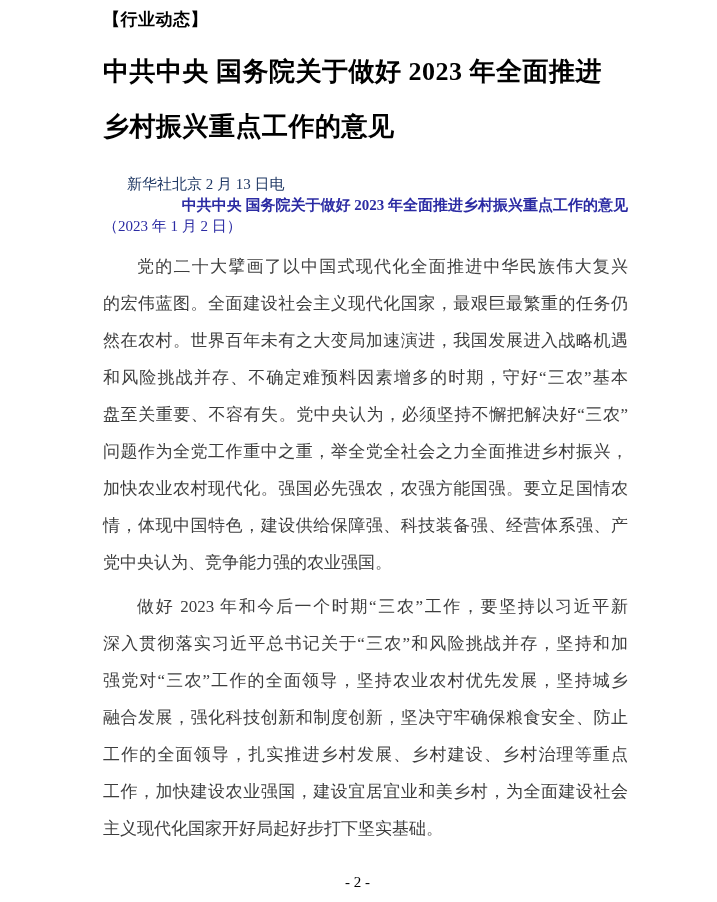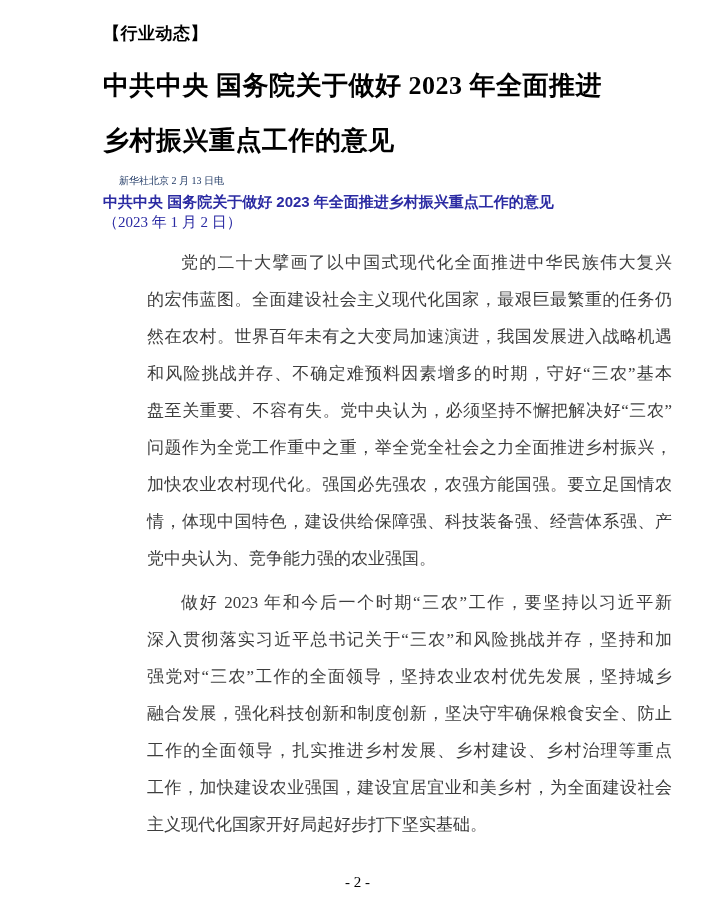--- a/index.html
+++ b/index.html
@@ -11,69 +11,68 @@
     width: 717px;
     height: 902px;
     overflow: hidden;
     font-family: "Liberation Serif", "DejaVu Serif", serif;
     color: #000;
   }
   .page {
     box-sizing: border-box;
     width: 715px;
     height: 902px;
-    padding: 22px 87px 0 103px;
+    padding: 8px 87px 0 103px;
     position: relative;
   }
   .section-tag {
     font-family: "Liberation Sans", "DejaVu Sans", sans-serif;
     font-weight: bold;
     font-size: 17px;
     line-height: 24px;
     color: #000000;
     letter-spacing: 0.5px;
   }
   .main-title {
     margin-top: 12px;
     text-align: left;
     font-weight: bold;
     font-size: 26px;
     line-height: 55px;
     color: #000000;
     letter-spacing: 0.5px;
   }
   .byline {
-    margin-top: 2px;
-    font-size: 10px;
+    margin-top: 20px;
+    font-size: 15px;
     line-height: 21px;
     padding-left: 1.6em;
     font-family: Liberation Serif, serif;
   }
   .doc-title {
-    font-family: Liberation Sans, sans-serif;
+    font-family: Liberation Serif, serif;
     font-weight: bold;
     font-size: 15px;
     line-height: 21px;
-    text-align: left;
+    text-align: right;
   }
   .doc-date {
     font-size: 15px;
     line-height: 21px;
   }
   .body-text {
     margin-top: 11px;
     font-size: 17px;
     line-height: 37px;
   }
   .para.second {
     margin-top: 7px;
   }
   .line {
     width: 100%;
-    margin-left: 44px;
   }
   .line.just {
     text-align: justify;
     text-align-last: justify;
   }
   .line.indent {
     text-indent: 2em;
   }
   .page-number {
     position: absolute;

